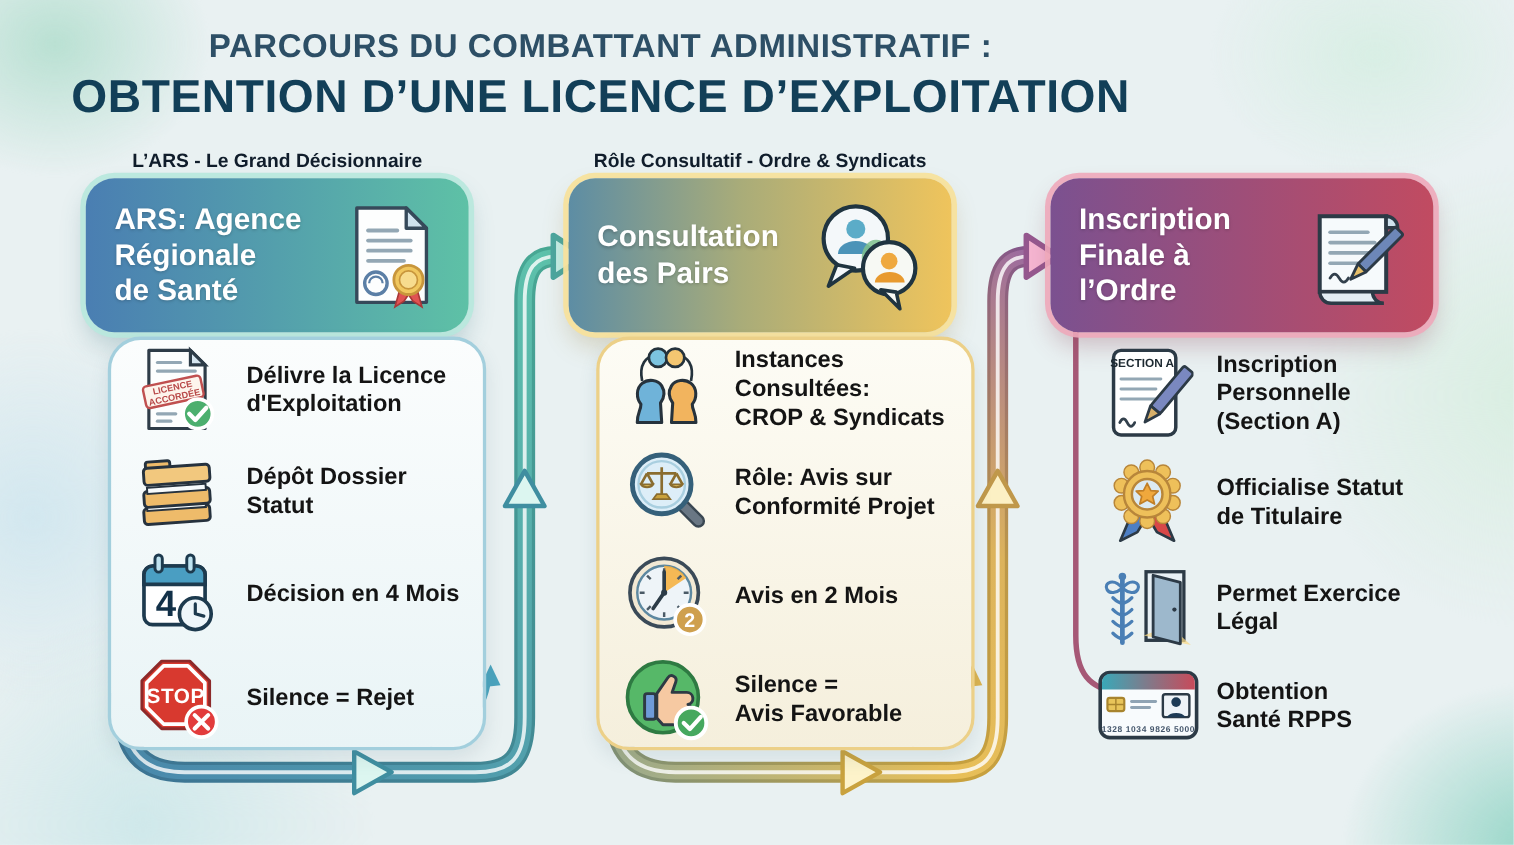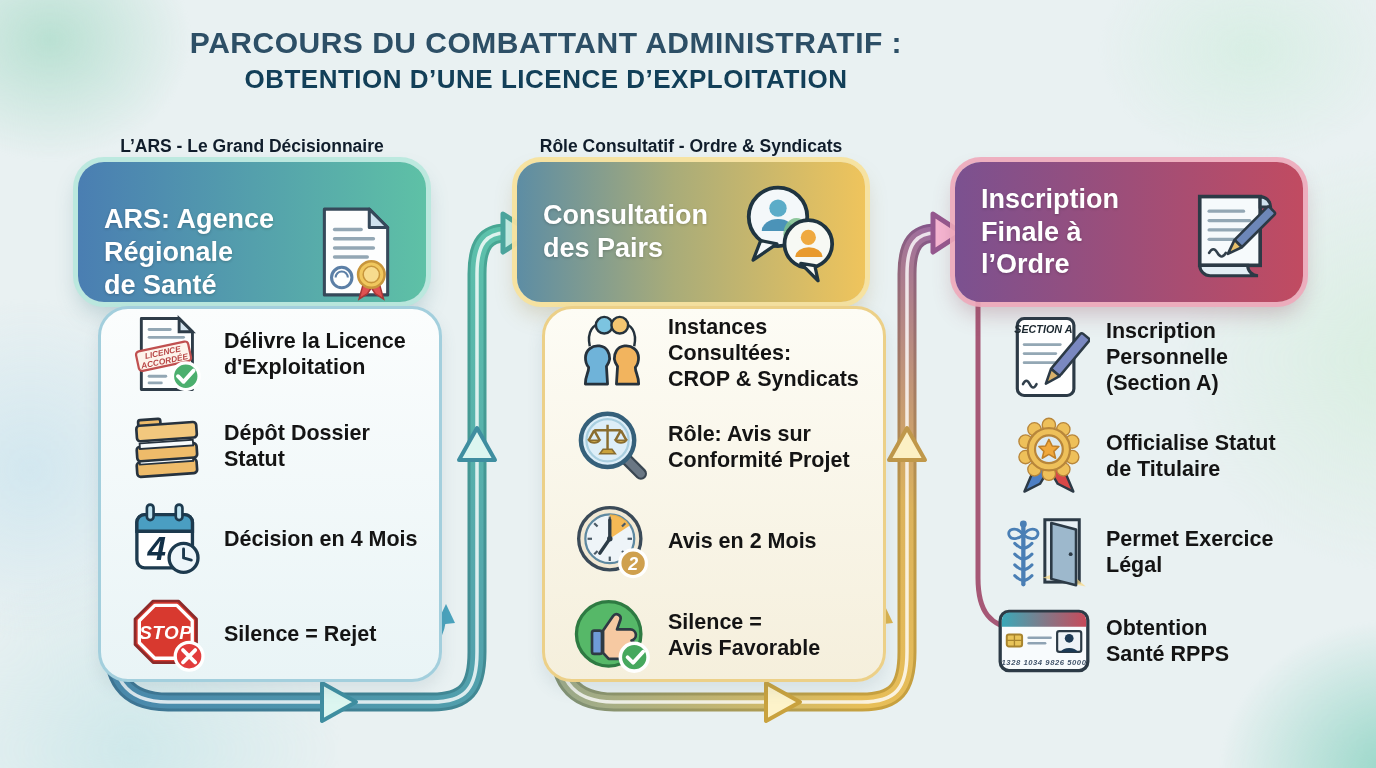--- a/index.html
+++ b/index.html
@@ -15,48 +15,48 @@
   #blob-right{left:1180px;top:150px;width:420px;height:420px;background:radial-gradient(closest-side,#d9eee1,rgba(217,238,225,0));}
   #blob-br{left:1220px;top:620px;width:360px;height:300px;background:radial-gradient(closest-side,#94d5c6,rgba(148,213,198,0));}
   #blob-tr{left:1100px;top:-60px;width:300px;height:220px;background:radial-gradient(closest-side,#d8eee4,rgba(216,238,228,0));}
 
   #flow-svg{position:absolute;left:0;top:0;z-index:1;}
 
   .layer{position:absolute;left:0;top:0;width:1376px;height:768px;z-index:2;}
 
   #title{position:absolute;left:0;top:26px;width:1092px;text-align:center;}
   #title .t1{font-size:30px;font-weight:600;letter-spacing:.5px;color:#2d4f66;white-space:pre-line;}
-  #title .t2{font-size:26px;font-weight:800;letter-spacing:.5px;color:#123f58;margin-top:4px;white-space:pre-line;}
+  #title .t2{font-size:42px;font-weight:800;letter-spacing:.5px;color:#123f58;margin-top:4px;white-space:pre-line;}
 
   .col-label{position:absolute;top:136px;text-align:center;font-size:17.5px;font-weight:700;color:#101d2b;}
   #label-1{left:68px;width:368px;}
   #label-2{left:507px;width:368px;}
   #label-3{left:925px;width:410px;}
 
   .hcard{position:absolute;top:162px;width:348px;height:140px;border-radius:26px;
     display:flex;align-items:center;justify-content:space-between;padding:0 22px 0 26px;box-sizing:border-box;}
   #card-1{left:78px;background:linear-gradient(90deg,#4a7eb2,#5ec1a6);
-    box-shadow:0 0 0 5px rgba(185,232,221,.95),0 12px 22px rgba(60,120,130,.28);align-items:flex-end;}
+    box-shadow:0 0 0 5px rgba(185,232,221,.95),0 12px 22px rgba(60,120,130,.28);}
   #card-2{left:517px;background:linear-gradient(90deg,#5d8da4 0%,#a9ac79 45%,#efc45c 100%);
     box-shadow:0 0 0 5px rgba(247,225,157,.95),0 12px 22px rgba(150,125,60,.28);border-radius:24px;}
   #card-3{left:955px;background:linear-gradient(90deg,#7b5190,#c14b61);
     box-shadow:0 0 0 5px rgba(238,168,186,.9),0 12px 22px rgba(140,70,90,.3);}
   .hcard .ctitle{font-size:27px;line-height:1.22;font-weight:800;color:#ffffff;
     text-shadow:0 1px 3px rgba(0,0,0,.22);white-space:pre-line;}
 
   .panel{position:absolute;top:306px;width:344px;height:376px;border-radius:30px;box-sizing:border-box;
     box-shadow:0 8px 16px rgba(70,110,120,.12);}
   #panel-1{left:98px;border:3px solid #a3cfdd;background:linear-gradient(#fbfdfd,#e9f4f6);}
   #panel-2{left:542px;border:3px solid #ecd088;background:linear-gradient(#fdfcf5,#f5efdc);}
 
   .items{position:absolute;top:306px;width:344px;height:376px;display:flex;flex-direction:column;
     justify-content:space-around;padding:0 4px;box-sizing:border-box;}
   #items-1{left:98px;} #items-2{left:542px;} #items-3{left:980px;}
   .row{display:flex;align-items:center;gap:16px;padding-left:14px;}
-  .row .ic{width:92px;flex:0 0 92px;display:flex;align-items:center;justify-content:flex-end;font-style:italic;}
+  .row .ic{width:92px;flex:0 0 92px;display:flex;align-items:center;justify-content:center;}
   .row .txt{font-size:21.5px;font-weight:700;color:#141414;line-height:1.22;white-space:pre-line;}
 </style>
 </head>
 <body>
 
 <div class="blob" id="blob-tl"></div>
 <div class="blob" id="blob-left"></div>
 <div class="blob" id="blob-bl"></div>
 <div class="blob" id="blob-right"></div>
 <div class="blob" id="blob-br"></div>

